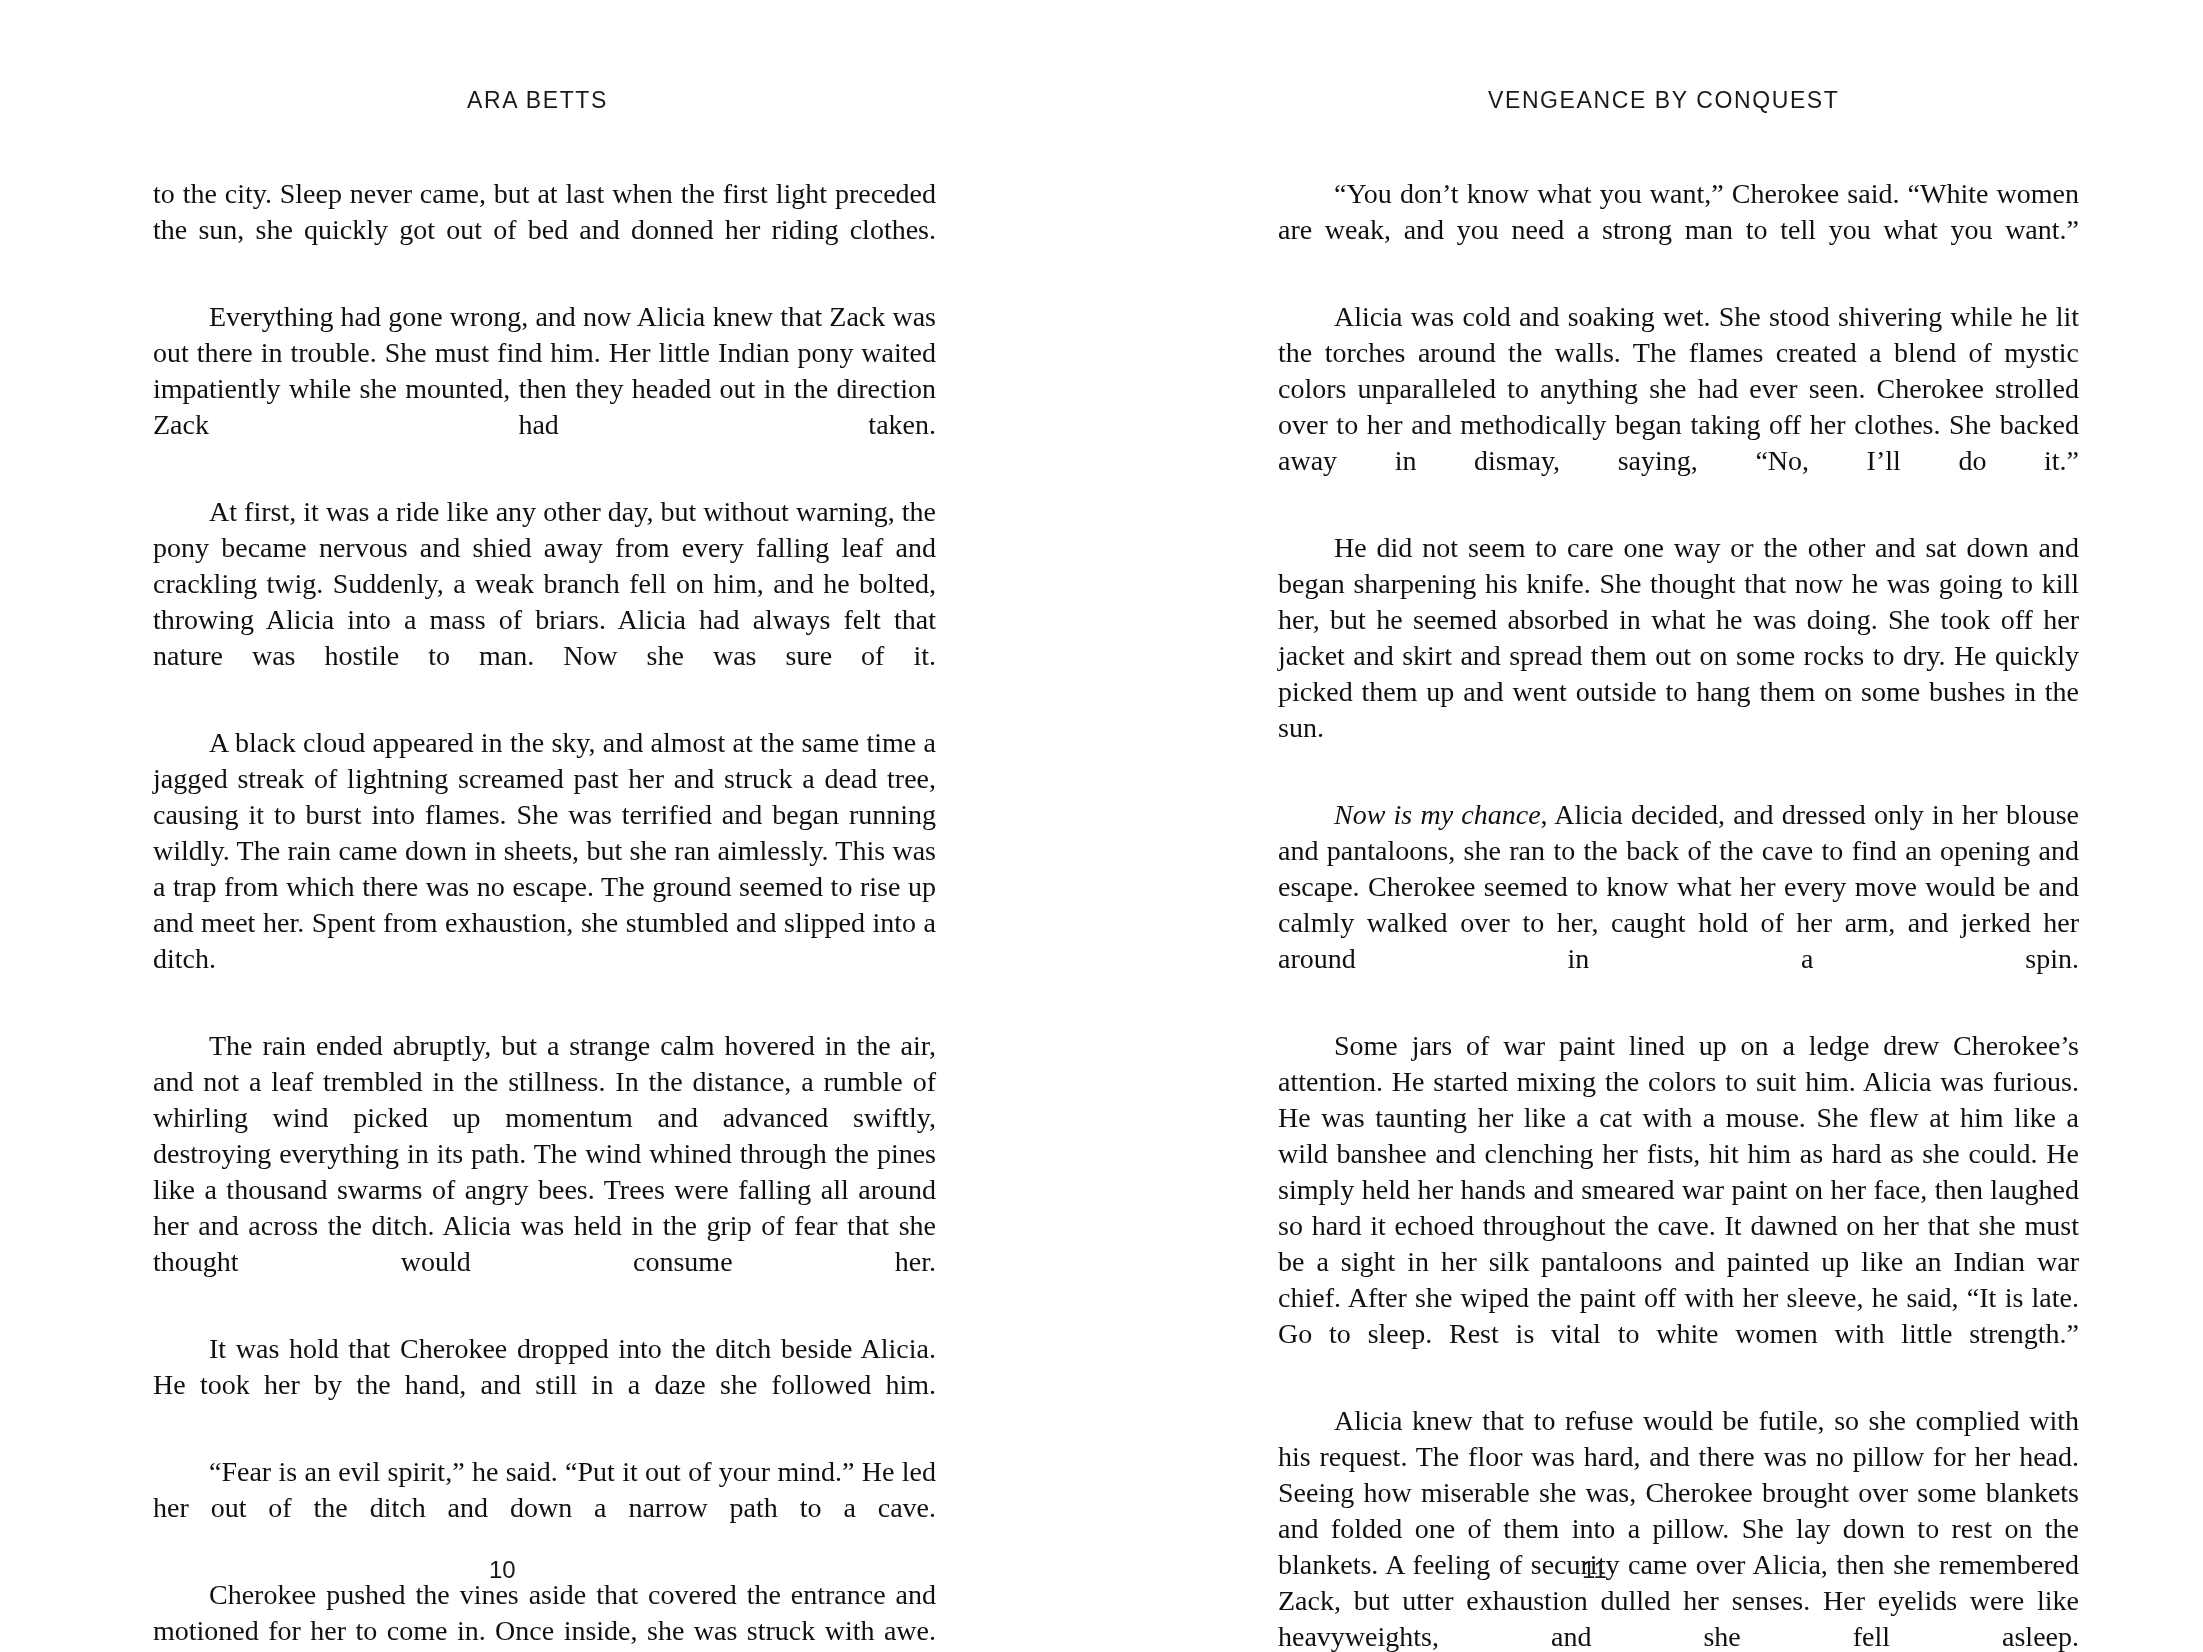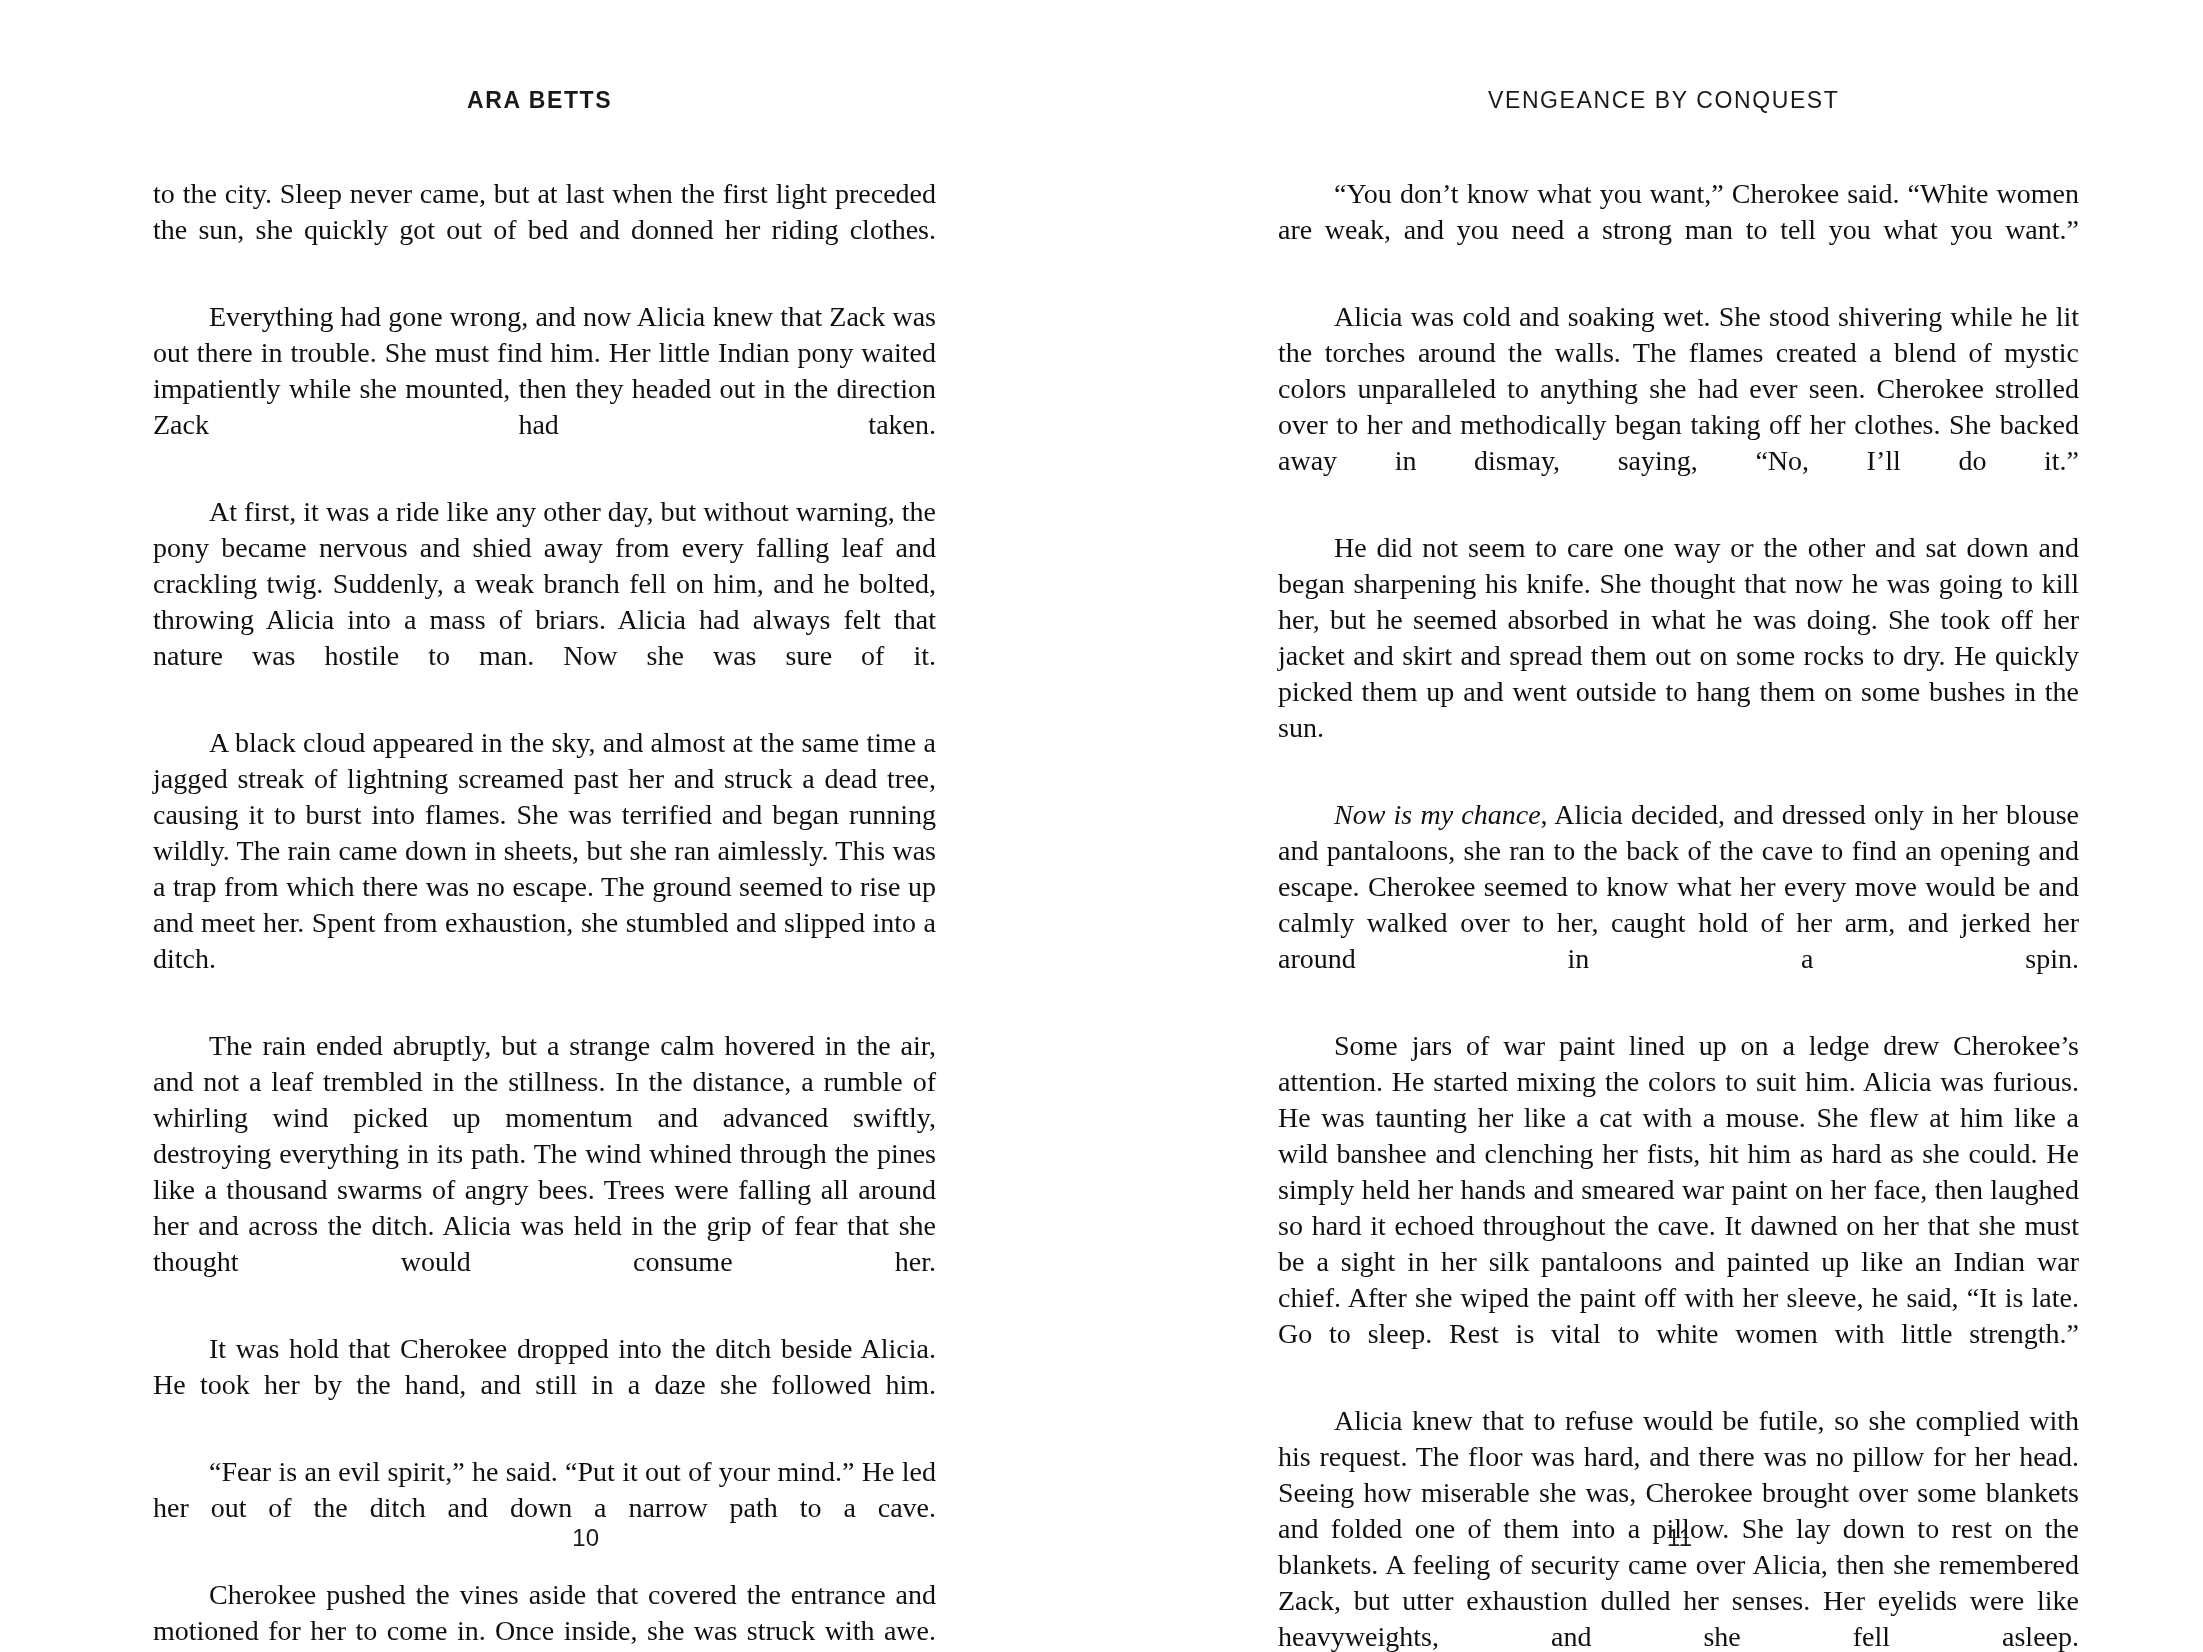--- a/index.html
+++ b/index.html
@@ -23,21 +23,21 @@
   .running-head {
     position: absolute;
     top: 87px;
     font-family: "Liberation Sans", "DejaVu Sans", sans-serif;
     font-size: 23px;
     letter-spacing: 1.6px;
     color: #1a1a1a;
     font-weight: 400;
     white-space: nowrap;
   }
-  .running-head.left  { left: 467px; font-weight: bold; }
+  .running-head.left  { left: 467px; }
   .running-head.right { left: 1488px; }
 
   
   .page {
     position: absolute;
     top: 161px;
   }
   .page.left  { left: 138px;  width: 813px; }
   .page.right { left: 1263px; width: 831px; }
 
@@ -68,25 +68,25 @@
     text-align-last: left;
   }
 
   em.italic-phrase {
     font-style: italic;
   }
 
   
   .folio {
     position: absolute;
-    bottom: 101px;
+    bottom: 69px;
     font-family: "Liberation Sans", "DejaVu Sans", sans-serif;
     font-size: 24px;
     color: #1a1a1a;
-    text-align: right;
+    text-align: left;
     width: 110px;
   }
   .folio.left  { left: 489px; }
   .folio.right { left: 1582px; margin-top: 39px; }
 </style>
 </head>
 <body>
 
 <div class="spread">
 

